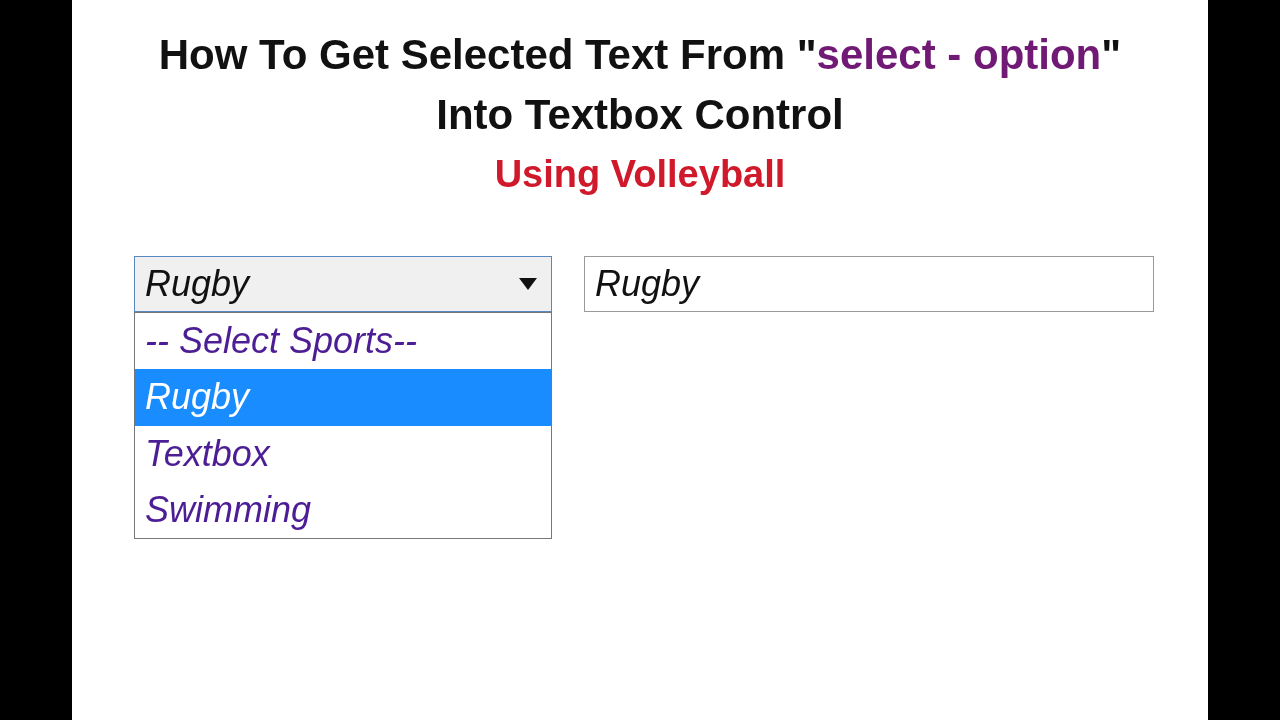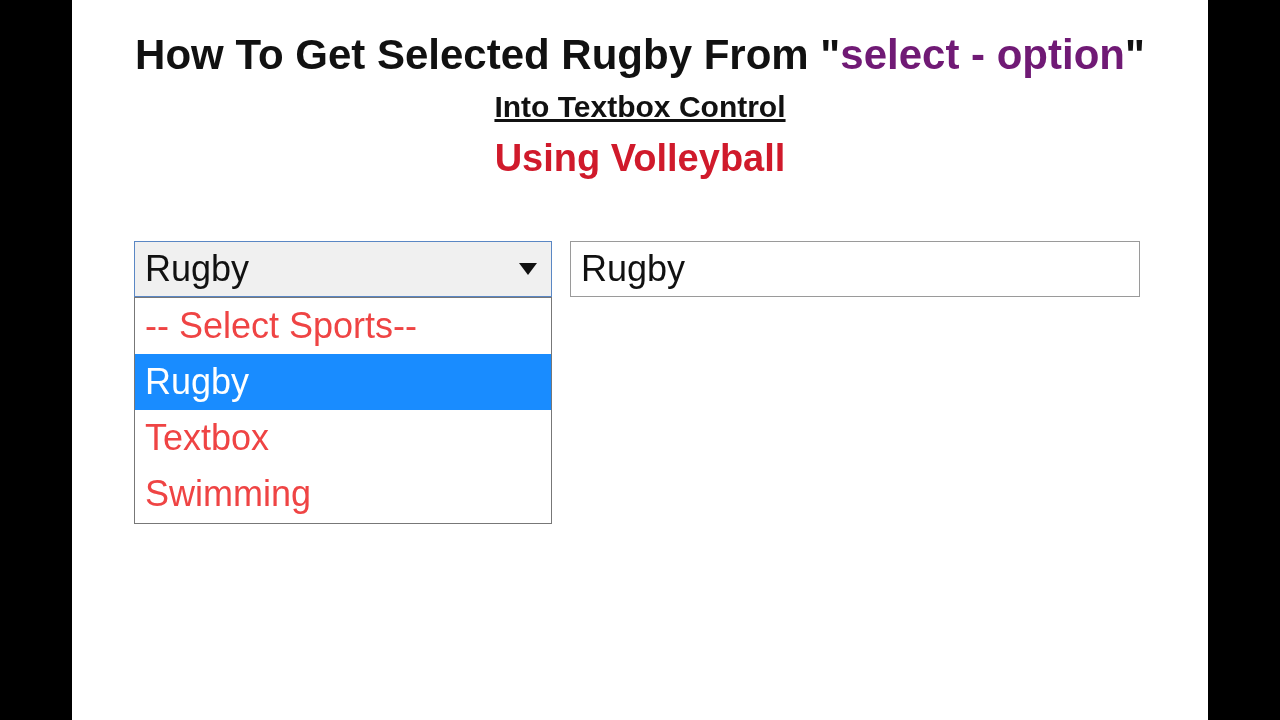--- a/index.html
+++ b/index.html
@@ -22,31 +22,32 @@
 
   
   .heading {
     text-align: center;
     padding-top: 28px;
     line-height: 1.28;
     font-weight: 700;
   }
   .line1 { font-size: 42px; color: #111; }
   .line1 .accent { color: #701a75; }
-  .line2 { font-size: 30px; color: #111; margin-top: 6px; text-decoration: underline; }
+  .line2 { font-size: 42px; color: #111; margin-top: 6px; }
   .line3 { font-size: 38px; color: #d01a2b; margin-top: 8px; }
 
   
   .controls {
     position: relative;
     margin-top: 58px;
     padding-left: 62px;
     display: flex;
     align-items: flex-start;
-    gap: 18px;
+    gap: 32px;
+    font-style: italic;
   }
 
   .select-wrap {
     position: relative;
     width: 418px;
   }
 
   .select-box {
     height: 56px;
     border: 1px solid #5a87c4;
@@ -72,21 +73,21 @@
     top: 56px;
     width: 418px;
     border: 1px solid #777;
     background: #fff;
     box-sizing: border-box;
   }
   .dropdown .opt {
     font-size: 36px;
     line-height: 1.45;
     padding: 2px 10px;
-    color: #ef4444;
+    color: #4c1d95;
     white-space: nowrap;
   }
   .dropdown .opt.selected {
     background: #198cff;
     color: #fff;
   }
 
   .textbox {
     width: 570px;
     height: 56px;
@@ -100,21 +101,21 @@
     box-sizing: border-box;
   }
 </style>
 </head>
 <body>
 
 <div class="stage">
 
   <div class="heading">
     <div class="line1">
-      <span>How To Get Selected Rugby From "</span><span class="accent">select - option</span><span>"</span>
+      <span>How To Get Selected Text From "</span><span class="accent">select - option</span><span>"</span>
     </div>
     <div class="line2">Into Textbox Control</div>
     <div class="line3">Using Volleyball</div>
   </div>
 
   <div class="controls">
 
     <div class="select-wrap">
       <div class="select-box">
         <span>Rugby</span>

